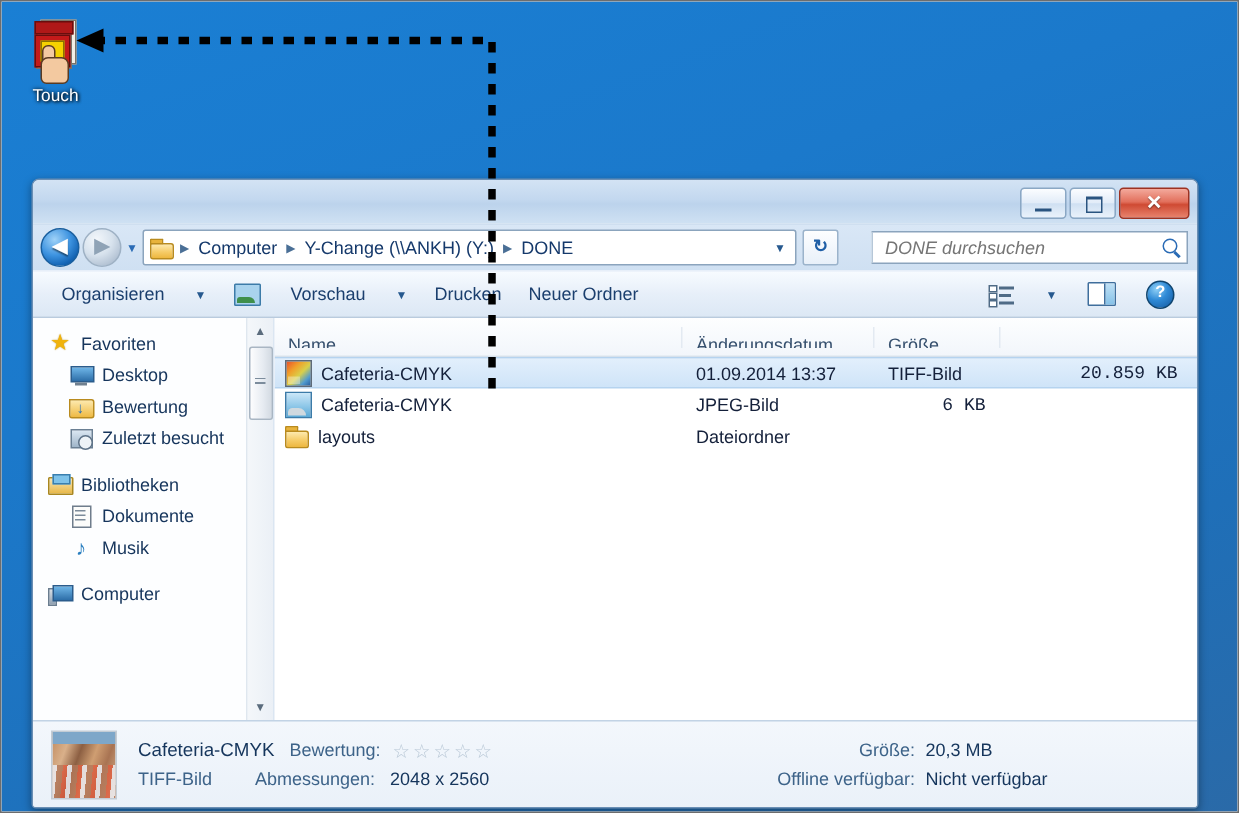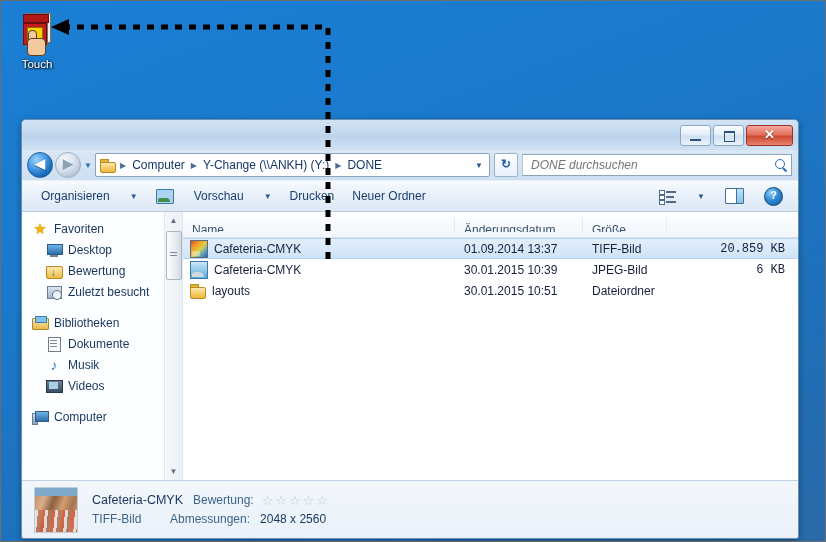--- a/index.html
+++ b/index.html
@@ -278,30 +278,31 @@
     flex: 0 0 auto;
     position: relative;
     cursor: default;
   }
   .refreshbtn .rsym {
     position: absolute; inset: 0;
     text-align: center; line-height: 20px;
     font-size: 12px; color: #1f5fa6; font-weight: bold;
   }
   .searchbox {
-    width: 270px;
+    width: 211px;
     height: 22px;
     border: 1px solid #8ba4bd;
     border-left: 1px solid #b6c7d8;
     background: #ffffff;
     display: flex;
     align-items: center;
     padding: 0 3px 0 6px;
     box-sizing: border-box;
     flex: 0 0 auto;
+    margin-left: 18px;
   }
   .searchbox input {
     flex: 1 1 auto;
     border: none;
     outline: none;
     font-family: "Liberation Sans", sans-serif;
     font-size: 12px;
     font-style: italic;
     color: #6b7b8c;
     background: transparent;
@@ -830,27 +831,20 @@
                 <span class="l1"></span>
                 <span class="l2"></span>
                 <span class="l3"></span>
               </span>
             <span>Dokumente</span>
           </div>
           <div class="navrow child">
             <span class="navicon ic-mus">♪</span>
             <span>Musik</span>
           </div>
-          <div class="navrow child">
-            <span class="navicon ic-vid">
-                <span class="body"></span>
-                <span class="inner"></span>
-              </span>
-            <span>Videos</span>
-          </div>
 
           <div class="navgap"></div>
 
           <div class="navrow">
             <span class="navicon ic-comp">
                 <span class="tow"></span>
                 <span class="scr"></span>
               </span>
             <span>Computer</span>
           </div>
@@ -878,34 +872,32 @@
           <div class="cell c-date">01.09.2014 13:37</div>
           <div class="cell c-type">TIFF-Bild</div>
           <div class="cell size c-size">20.859 KB</div>
         </div>
 
         <div class="row">
           <div class="cell name c-name">
             <span class="fico jpeg"></span>
             <span>Cafeteria-CMYK</span>
           </div>
-          <div class="cell c-date">30.01.2015 10:39</div>
           <div class="cell c-type">JPEG-Bild</div>
           <div class="cell size c-size">6 KB</div>
         </div>
 
         <div class="row">
           <div class="cell name c-name">
             <span class="fico folder">
                 <span class="tab"></span>
                 <span class="body"></span>
               </span>
             <span>layouts</span>
           </div>
-          <div class="cell c-date">30.01.2015 10:51</div>
           <div class="cell c-type">Dateiordner</div>
           <div class="cell size c-size"></div>
         </div>
       </div>
     </div>
 
     <div class="details">
       <div class="thumb-box"></div>
       <div class="dcols">
         <div class="dcol-left">
@@ -921,20 +913,30 @@
               <span class="star">☆</span>
             </span>
           </div>
           <div class="dline">
             <span class="dsub" style="width:78px">TIFF-Bild</span>
             <span class="dlbl">Abmessungen:</span>
             <span class="gapx"></span>
             <span class="dval">2048 x 2560</span>
           </div>
         </div>
+        <div class="dcol-right">
+          <div class="dline">
+            <span class="rl">Größe:</span>
+            <span class="rv">20,3 MB</span>
+          </div>
+          <div class="dline">
+            <span class="rl">Offline verfügbar:</span>
+            <span class="rv">Nicht verfügbar</span>
+          </div>
+        </div>
       </div>
     </div>
 
     <div class="statusstrip"></div>
   </div>
 
   <svg id="annotation" viewBox="0 0 826 542">
     <polyline points="327,258 327,26 60,26" fill="none" stroke="#000000" stroke-width="5" stroke-dasharray="7,7" stroke-linecap="butt"></polyline>
     <polygon points="50,26 68,18 68,34" fill="#000000"></polygon>
   </svg>

